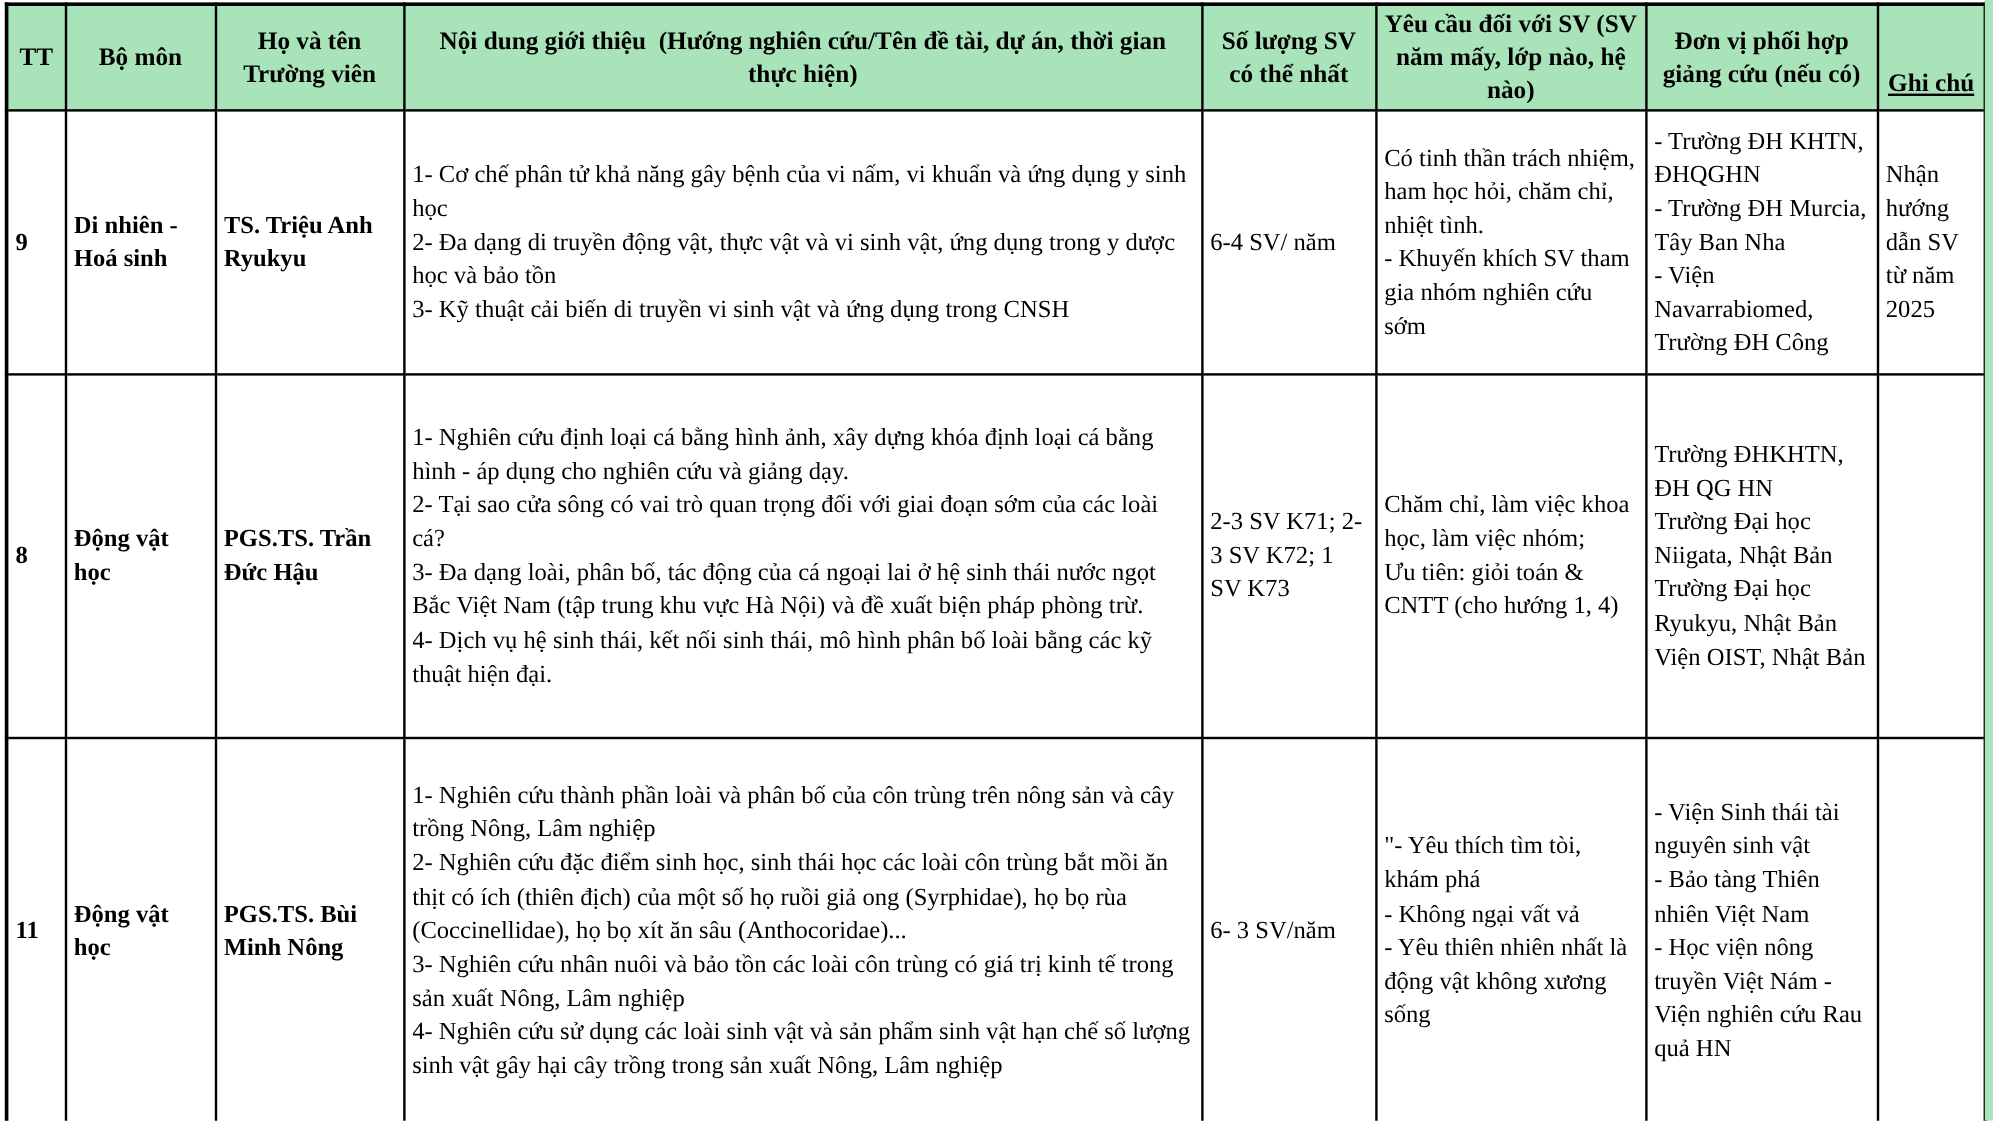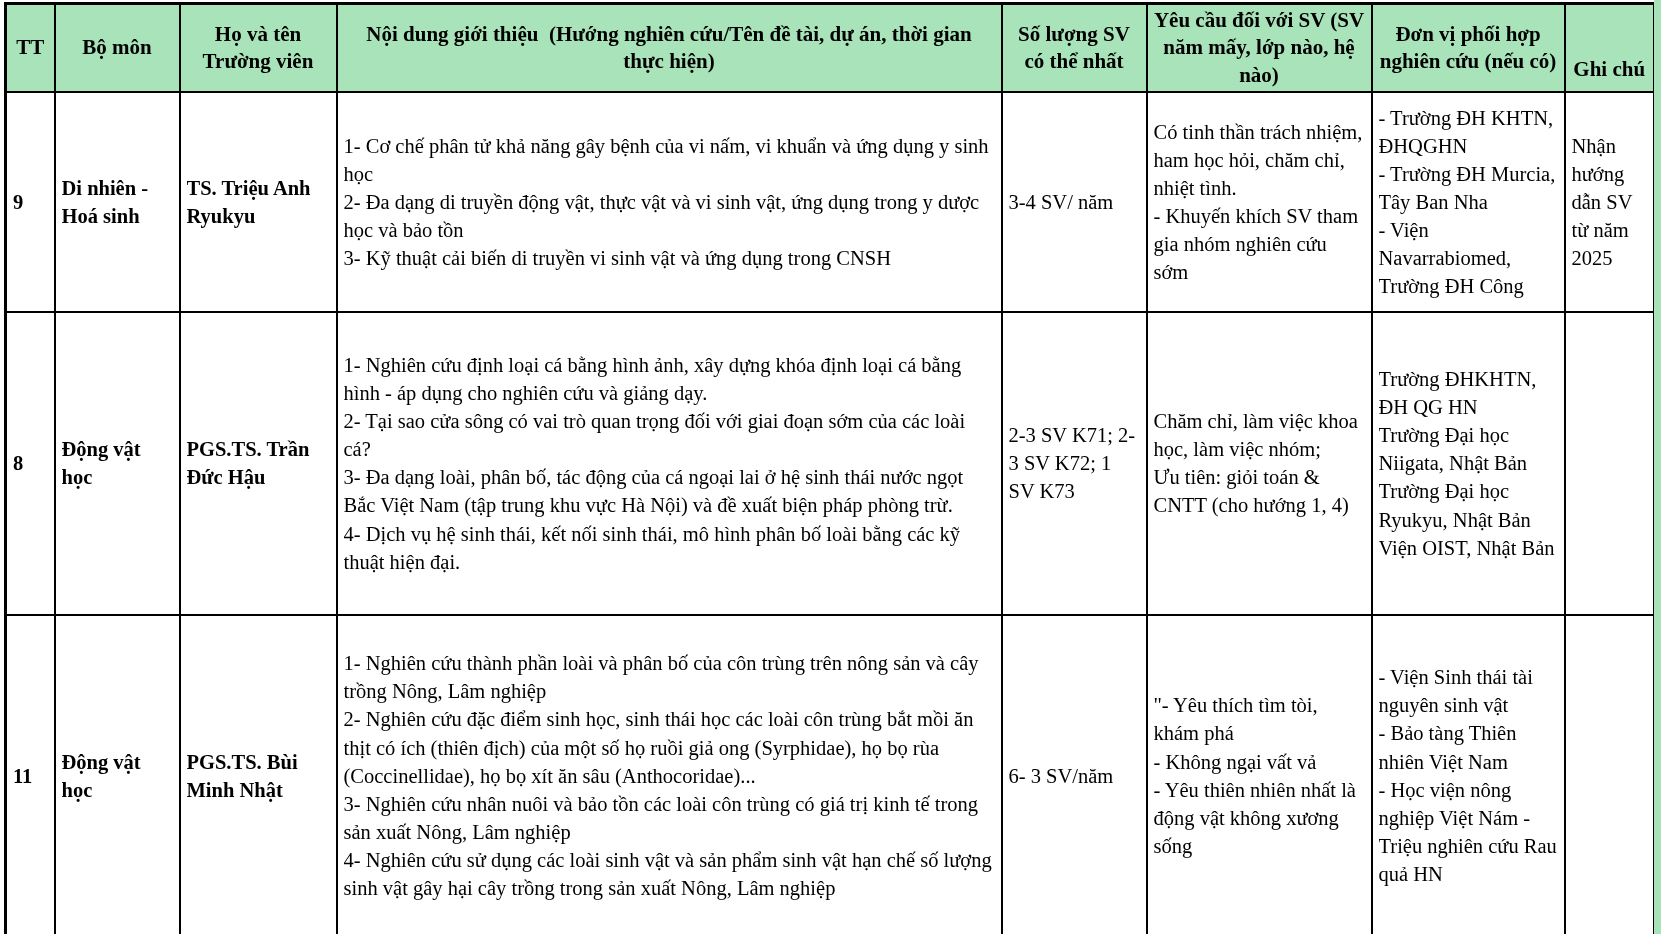--- a/index.html
+++ b/index.html
@@ -15,21 +15,21 @@
   }
   .tbl th,.tbl td{
     border:2px solid var(--border,#000);
   }
   .tbl th{
     background:var(--header-bg,#a9e3b9);
     font-weight:bold;font-size:21px;line-height:1.3;
     text-align:center;vertical-align:middle;
     padding:2px 6px;
   }
-  .tbl th.va-bottom{vertical-align:bottom;padding-bottom:8px;}
+  .tbl th.va-bottom{vertical-align:bottom;padding-bottom:8px;text-decoration:underline;}
   .tbl td{
     font-size:20.5px;line-height:1.37;
     vertical-align:middle;text-align:left;
     padding:2px 6px;
   }
   .tbl td.b{font-weight:bold;}
   .cw{white-space:pre-wrap;overflow:hidden;word-wrap:break-word;}
   tr.r-hdr{height:83px;}
   tr.r9{height:220px;}
   tr.r10{height:303px;}
@@ -78,21 +78,21 @@
       <th>
           <div class="cw">Nội dung giới thiệu  (Hướng nghiên cứu/Tên đề tài, dự án, thời gian thực hiện)</div>
         </th>
       <th>
           <div class="cw">Số lượng SV có thể nhất</div>
         </th>
       <th>
           <div class="cw">Yêu cầu đối với SV (SV năm mấy, lớp nào, hệ nào)</div>
         </th>
       <th>
-          <div class="cw">Đơn vị phối hợp nghiên cứu (nếu có)</div>
+          <div class="cw">Đơn vị phối hợp giảng cứu (nếu có)</div>
         </th>
       <th class="va-bottom">
           <div class="cw">Ghi chú</div>
         </th>
     </tr>
   </thead>
   <tbody>
     <tr class="r9">
       <td class="b">
           <div class="cw">9</div>
@@ -102,21 +102,21 @@
         </td>
       <td class="b">
           <div class="cw">TS. Triệu Anh Ryukyu</div>
         </td>
       <td>
           <div class="cw">1- Cơ chế phân tử khả năng gây bệnh của vi nấm, vi khuẩn và ứng dụng y sinh học
 2- Đa dạng di truyền động vật, thực vật và vi sinh vật, ứng dụng trong y dược học và bảo tồn
 3- Kỹ thuật cải biến di truyền vi sinh vật và ứng dụng trong CNSH</div>
         </td>
       <td>
-          <div class="cw">3-4 SV/ năm</div>
+          <div class="cw">6-4 SV/ năm</div>
         </td>
       <td>
           <div class="cw">Có tinh thần trách nhiệm, ham học hỏi, chăm chỉ, nhiệt tình.
 - Khuyến khích SV tham gia nhóm nghiên cứu sớm</div>
         </td>
       <td>
           <div class="cw">- Trường ĐH KHTN, ĐHQGHN
 - Trường ĐH Murcia, Tây Ban Nha
 - Viện Navarrabiomed, Trường ĐH Công</div>
         </td>
@@ -158,40 +158,40 @@
         </td>
     </tr>
     <tr class="r11">
       <td class="b">
           <div class="cw">11</div>
         </td>
       <td class="b">
           <div class="cw">Động vật học</div>
         </td>
       <td class="b">
-          <div class="cw">PGS.TS. Bùi Minh Nhật</div>
+          <div class="cw">PGS.TS. Bùi Minh Nông</div>
         </td>
       <td>
           <div class="cw">1- Nghiên cứu thành phần loài và phân bố của côn trùng trên nông sản và cây trồng Nông, Lâm nghiệp
 2- Nghiên cứu đặc điểm sinh học, sinh thái học các loài côn trùng bắt mồi ăn thịt có ích (thiên địch) của một số họ ruồi giả ong (Syrphidae), họ bọ rùa (Coccinellidae), họ bọ xít ăn sâu (Anthocoridae)...
 3- Nghiên cứu nhân nuôi và bảo tồn các loài côn trùng có giá trị kinh tế trong sản xuất Nông, Lâm nghiệp
 4- Nghiên cứu sử dụng các loài sinh vật và sản phẩm sinh vật hạn chế số lượng sinh vật gây hại cây trồng trong sản xuất Nông, Lâm nghiệp</div>
         </td>
       <td>
           <div class="cw">6- 3 SV/năm</div>
         </td>
       <td>
           <div class="cw">"- Yêu thích tìm tòi, khám phá
 - Không ngại vất vả
 - Yêu thiên nhiên nhất là động vật không xương sống</div>
         </td>
       <td>
           <div class="cw">- Viện Sinh thái tài nguyên sinh vật
 - Bảo tàng Thiên nhiên Việt Nam
-- Học viện nông nghiệp Việt Nám - Triệu nghiên cứu Rau quả HN</div>
+- Học viện nông truyền Việt Nám - Viện nghiên cứu Rau quả HN</div>
         </td>
       <td>
           <div class="cw"></div>
         </td>
     </tr>
   </tbody>
 </table>
 
 <div class="right-strip"></div>
 

